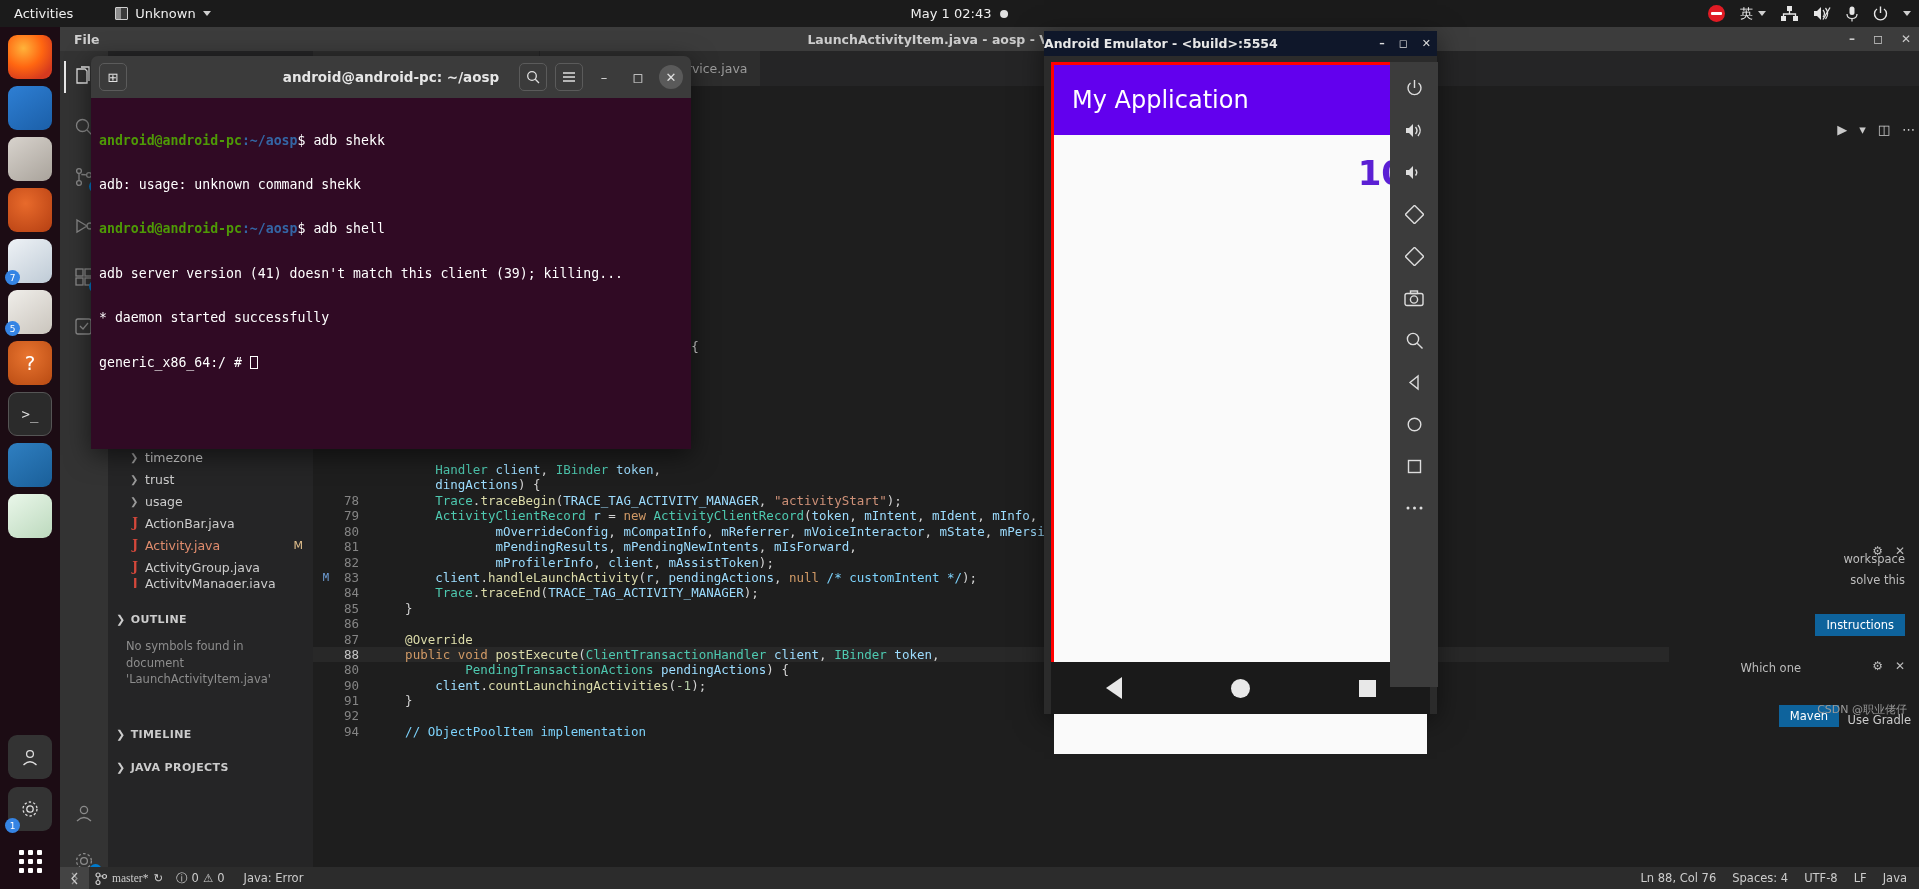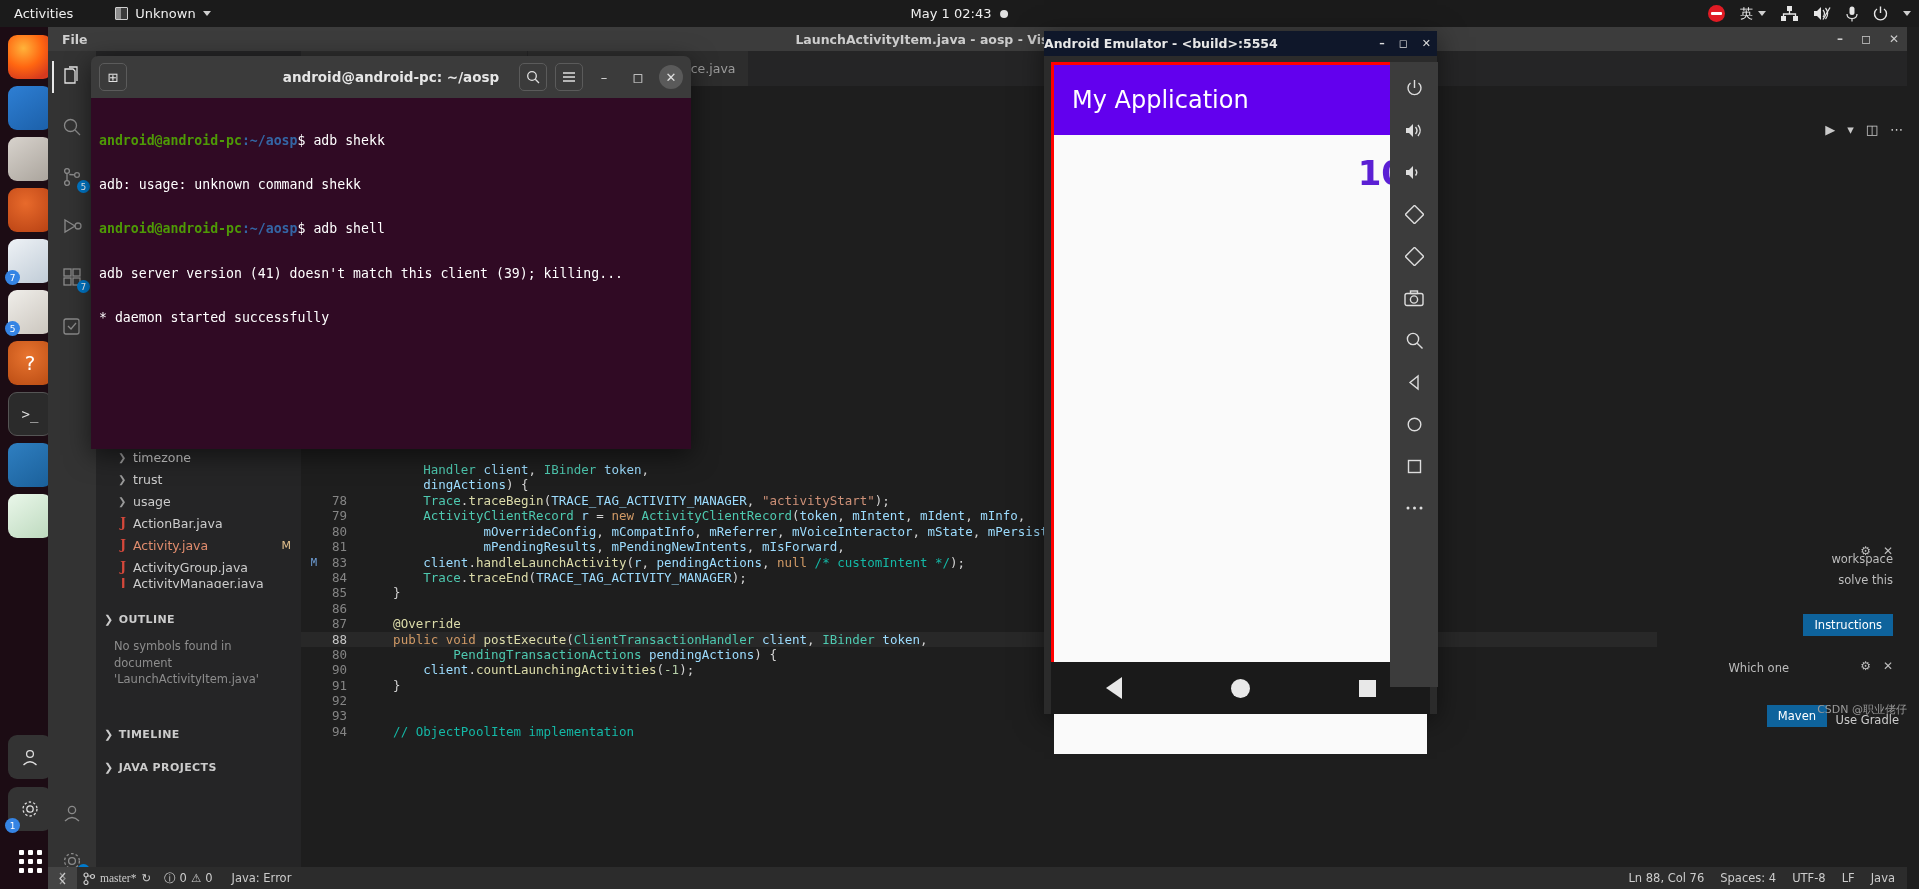--- a/index.html
+++ b/index.html
@@ -44,21 +44,21 @@
   .d-studio{background:linear-gradient(145deg,#eaf7ea,#bcd9bd);}
   .badge { position:absolute; left:-3px; bottom:-2px; background:#3584e4; color:#fff;
      font-size:9px; border-radius:50%; width:15px;height:15px; display:flex;align-items:center;justify-content:center;}
   .dock-bottom { position:absolute; bottom:6px; left:0; width:60px; display:flex;
      flex-direction:column; align-items:center; gap:8px;}
   .grid9 { display:grid; grid-template-columns:repeat(3,5px); grid-template-rows:repeat(3,5px);
      gap:4px; }
   .grid9 i { width:5px;height:5px;background:#fff;border-radius:1px;display:block;}
 
   
-  .vscode { position:absolute; left:48px; top:27px; width:1859px; height:862px; background:#1e1e1e; }
+  .vscode { position:absolute; left:60px; top:27px; width:1859px; height:862px; background:#1e1e1e; }
   .vs-title { height:24px; background:#3c3c3c; color:#cccccc; font-size:12.5px; font-weight:bold;
      display:flex; align-items:center; justify-content:center; position:relative; }
   .vs-winbtns { position:absolute; right:8px; top:0; height:24px; display:flex; align-items:center; gap:18px; color:#ccc; font-size:12px;}
   .vs-menu { position:absolute; left:6px; top:0; height:24px; display:flex; align-items:center;
      font-size:12.5px; color:#cfcfcf; gap:14px; padding-left:8px; }
 
   .vs-body { position:absolute; left:0; top:24px; width:1859px; height:838px; display:flex; }
   .actbar { width:48px; background:#333333; display:flex; flex-direction:column; align-items:center;
      padding-top:8px; gap:14px; }
   .actbar .ai { width:40px;height:36px;display:flex;align-items:center;justify-content:center;position:relative;}
@@ -88,21 +88,21 @@
   .breadcrumb { height:22px; display:flex; align-items:center; gap:6px; padding-left:20px;
      font-size:12px; color:#a9a9a9; background:#1e1e1e;}
   .code { position:absolute; left:0; top:57px; right:0; bottom:22px; overflow:hidden;
      font-family:"DejaVu Sans Mono","Liberation Mono",monospace; font-size:12.5px; line-height:15.4px;}
   .cl { display:flex; height:15.4px; white-space:pre; }
   .cl.hl { background:#282828; }
   .gutter-m { width:26px; text-align:center; color:#6f9fd8; font-size:10.5px; }
   .ln { width:36px; text-align:right; color:#858585; padding-right:16px; }
   .src { color:#d4d4d4; }
   .kw{color:#569cd6;} .typ{color:#4ec9b0;} .fn{color:#dcdcaa;}
-  .str{color:#ce9178;} .num{color:#b5cea8;} .cmt{color:#14b8a6;} .ann{color:#dcdcaa;}
+  .str{color:#ce9178;} .num{color:#b5cea8;} .cmt{color:#7dd3fc;} .ann{color:#dcdcaa;}
   .ora{color:#d19a66;} .var{color:#9cdcfe;}
 
   .statusbar { position:absolute; left:0; bottom:0; width:1859px; height:22px; background:#2c2c2c;
      display:flex; align-items:center; color:#cccccc; font-size:11.5px; }
   .sb-left{display:flex;align-items:center;gap:13px;padding-left:6px;}
   .sb-right{margin-left:auto;display:flex;align-items:center;gap:16px;padding-right:12px;}
   .remote{background:#444;padding:0 8px;height:22px;display:flex;align-items:center;}
 
   
   .rpanel{position:absolute;right:0;top:57px;width:250px;bottom:22px;background:#1e1e1e;}
@@ -421,31 +421,31 @@
             <div class="cl"><span class="gutter-m"></span><span class="ln"></span><span class="src"></span></div>
             <div class="cl"><span class="gutter-m"></span><span class="ln"></span><span class="src">        <span class="typ">Handler</span> <span class="var">client</span>, <span class="typ">IBinder</span> <span class="var">token</span>,</span></div>
             <div class="cl"><span class="gutter-m"></span><span class="ln"></span><span class="src">        <span class="var">dingActions</span>) {</span></div>
           </div>
 
           <div style="position:absolute;left:0;top:385px;right:0;">
             <div class="cl"><span class="gutter-m"></span><span class="ln">78</span><span class="src">        <span class="typ">Trace</span>.<span class="fn">traceBegin</span>(<span class="var">TRACE_TAG_ACTIVITY_MANAGER</span>, <span class="str">"activityStart"</span>);</span></div>
             <div class="cl"><span class="gutter-m"></span><span class="ln">79</span><span class="src">        <span class="typ">ActivityClientRecord</span> <span class="var">r</span> = <span class="ora">new</span> <span class="typ">ActivityClientRecord</span>(<span class="var">token</span>, <span class="var">mIntent</span>, <span class="var">mIdent</span>, <span class="var">mInfo</span>,</span></div>
             <div class="cl"><span class="gutter-m"></span><span class="ln">80</span><span class="src">                <span class="var">mOverrideConfig</span>, <span class="var">mCompatInfo</span>, <span class="var">mReferrer</span>, <span class="var">mVoiceInteractor</span>, <span class="var">mState</span>, <span class="var">mPersiste</span></span></div>
             <div class="cl"><span class="gutter-m"></span><span class="ln">81</span><span class="src">                <span class="var">mPendingResults</span>, <span class="var">mPendingNewIntents</span>, <span class="var">mIsForward</span>,</span></div>
+            <div class="cl"><span class="gutter-m"></span><span class="ln">82</span><span class="src">                <span class="var">mProfilerInfo</span>, <span class="var">client</span>, <span class="var">mAssistToken</span>);</span></div>
             <div class="cl"><span class="gutter-m">M</span><span class="ln">83</span><span class="src">        <span class="var">client</span>.<span class="fn">handleLaunchActivity</span>(<span class="var">r</span>, <span class="var">pendingActions</span>, <span class="ora">null</span> <span class="cmt">/* customIntent */</span>);</span></div>
             <div class="cl"><span class="gutter-m"></span><span class="ln">84</span><span class="src">        <span class="typ">Trace</span>.<span class="fn">traceEnd</span>(<span class="var">TRACE_TAG_ACTIVITY_MANAGER</span>);</span></div>
             <div class="cl"><span class="gutter-m"></span><span class="ln">85</span><span class="src">    }</span></div>
             <div class="cl"><span class="gutter-m"></span><span class="ln">86</span><span class="src"></span></div>
             <div class="cl"><span class="gutter-m"></span><span class="ln">87</span><span class="src">    <span class="ann">@Override</span></span></div>
             <div class="cl hl"><span class="gutter-m"></span><span class="ln" style="color:#c6c6c6;">88</span><span class="src">    <span class="ora">public</span> <span class="ora">void</span> <span class="fn">postExecute</span>(<span class="typ">ClientTransactionHandler</span> <span class="var">client</span>, <span class="typ">IBinder</span> <span class="var">token</span>,</span></div>
             <div class="cl"><span class="gutter-m"></span><span class="ln">80</span><span class="src">            <span class="typ">PendingTransactionActions</span> <span class="var">pendingActions</span>) {</span></div>
             <div class="cl"><span class="gutter-m"></span><span class="ln">90</span><span class="src">        <span class="var">client</span>.<span class="fn">countLaunchingActivities</span>(<span class="num">-1</span>);</span></div>
             <div class="cl"><span class="gutter-m"></span><span class="ln">91</span><span class="src">    }</span></div>
             <div class="cl"><span class="gutter-m"></span><span class="ln">92</span><span class="src"></span></div>
-            <div class="cl"><span class="gutter-m"></span><span class="ln">93</span><span class="src"></span></div>
             <div class="cl"><span class="gutter-m"></span><span class="ln">94</span><span class="src">    <span class="cmt">// ObjectPoolItem implementation</span></span></div>
           </div>
         </div>
 
         <div class="rpanel">
           <div style="position:absolute;right:4px;top:14px;display:flex;gap:12px;color:#c9c9c9;font-size:13px;">
             <span>▶</span>
             <span>▾</span>
             <span>◫</span>
             <span>⋯</span>
@@ -530,20 +530,21 @@
         <span class="tbtn plain">◻</span>
         <span class="tbtn close">✕</span>
       </span>
     </div>
     <div class="term-body">
       <div><span class="t-user">android@android-pc</span><span class="t-path">:~/aosp</span><span>$ adb shekk</span></div>
       <div>adb: usage: unknown command shekk</div>
       <div><span class="t-user">android@android-pc</span><span class="t-path">:~/aosp</span><span>$ adb shell</span></div>
       <div>adb server version (41) doesn't match this client (39); killing...</div>
       <div>* daemon started successfully</div>
+      <div><span>generic_x86_64:/ # </span><span class="t-cursor"></span></div>
     </div>
   </div>
 
   <div class="emu">
     <div class="emu-title">
       <span>Android Emulator - &lt;build&gt;:5554</span>
       <span class="emu-wbtn">
         <span>–</span>
         <span>◻</span>
         <span>✕</span>

